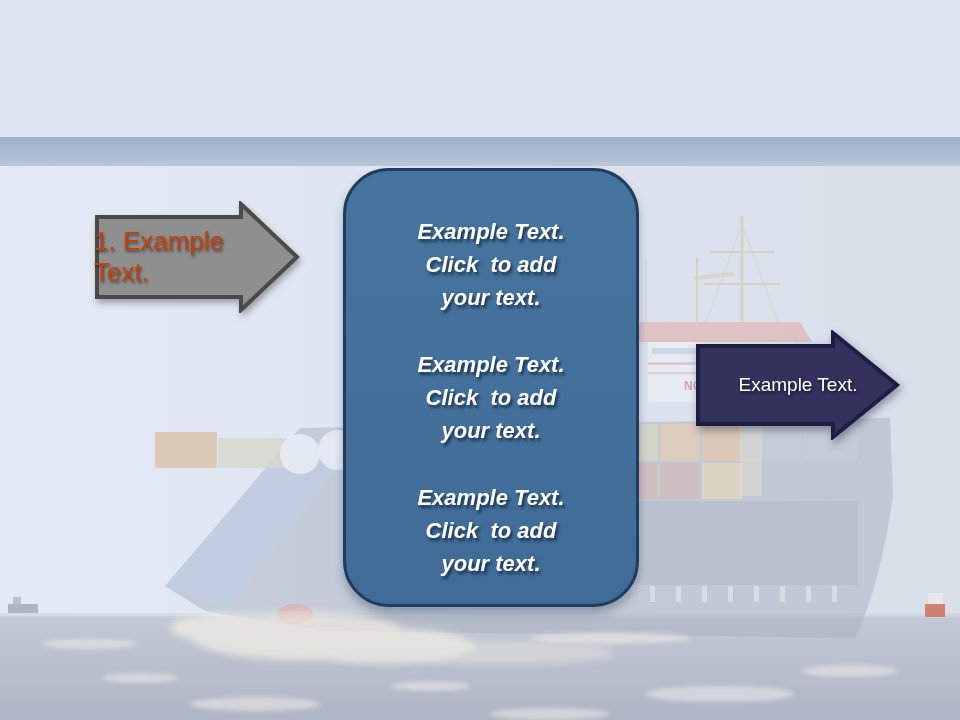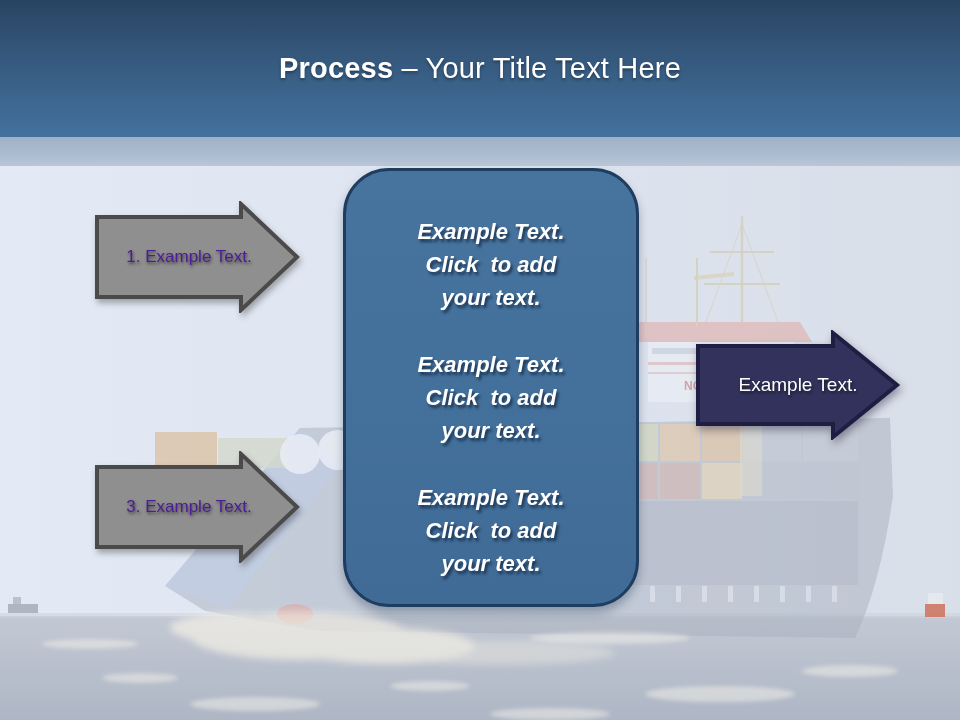--- a/index.html
+++ b/index.html
@@ -24,21 +24,21 @@
   }
   
   .scene{position:absolute;left:0;top:166px;width:960px;height:554px;}
   .scene svg{display:block;}
   
   .parrow{position:absolute;width:208px;height:112px;}
   .parrow svg{position:absolute;left:0;top:0;filter:drop-shadow(2px 4px 3px rgba(40,40,40,.38));}
   .parrow .lbl{
     position:absolute;left:0;top:0;width:190px;height:112px;
     display:flex;align-items:center;justify-content:center;
-    color:#4c1d95;font-size:17px;white-space:pre-wrap;
+    color:#c2410c;font-size:26px;white-space:pre-wrap;
     text-shadow:1px 2px 3px rgba(0,0,0,.55);
   }
   .pa1{left:94px;top:201px;}
   .pa2{left:94px;top:327px;}
   .pa3{left:94px;top:451px;}
   
   .rarrow{position:absolute;left:695px;top:330px;width:206px;height:110px;}
   .rarrow svg{position:absolute;left:0;top:0;filter:drop-shadow(2px 4px 4px rgba(15,15,45,.4));}
   .rarrow .lbl{
     position:absolute;left:0;top:0;width:206px;height:110px;
@@ -59,23 +59,20 @@
     color:#ffffff;font-style:italic;font-weight:600;font-size:22px;
     line-height:33px;text-align:center;white-space:pre-wrap;
     text-shadow:2px 3px 3px rgba(10,25,50,.7);
   }
 </style>
 </head>
 <body>
 
 <div class="stage">
 
-  <div class="header">
-    <div class="title"><span class="emph">Process</span> <span>– Your Title Text Here</span></div>
-  </div>
   <div class="band"></div>
 
   <div class="scene">
     <svg width="960" height="554" viewBox="0 0 960 554">
       <defs>
         <linearGradient id="sky" x1="0" y1="0" x2="1" y2="0">
           <stop offset="0" stop-color="#e4eaf5"></stop>
             <stop offset="0.55" stop-color="#dde4ef"></stop>
             <stop offset="1" stop-color="#d9dfe9"></stop>
         </linearGradient>
@@ -181,26 +178,20 @@
       </g>
     </svg>
   </div>
 
   <div class="parrow pa1">
     <svg width="208" height="112" viewBox="0 0 208 112">
       <polygon points="3,16 147,16 147,3 203,56 147,109 147,96 3,96" fill="#8f8f8f" stroke="#4a4a4a" stroke-width="4"></polygon>
     </svg>
     <div class="lbl">1. Example Text.</div>
   </div>
-  <div class="parrow pa3">
-    <svg width="208" height="112" viewBox="0 0 208 112">
-      <polygon points="3,16 147,16 147,3 203,56 147,109 147,96 3,96" fill="#8f8f8f" stroke="#4a4a4a" stroke-width="4"></polygon>
-    </svg>
-    <div class="lbl">3. Example Text.</div>
-  </div>
 
   <div class="panel">
     <div class="tblock"><div>Example Text.</div><div>Click  to add</div><div>your text.</div></div>
     <div class="tblock"><div>Example Text.</div><div>Click  to add</div><div>your text.</div></div>
     <div class="tblock"><div>Example Text.</div><div>Click  to add</div><div>your text.</div></div>
   </div>
 
   <div class="rarrow">
     <svg width="206" height="110" viewBox="0 0 206 110">
       <polygon points="3,16 138,16 138,3 202,55 138,107 138,94 3,94" fill="#32325c" stroke="#1e1e42" stroke-width="4"></polygon>

